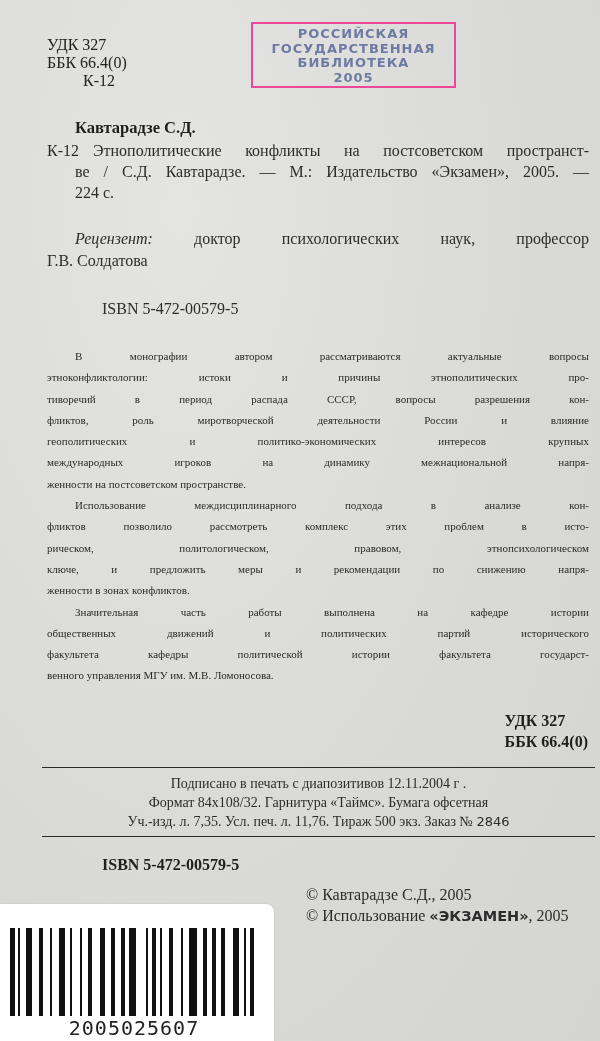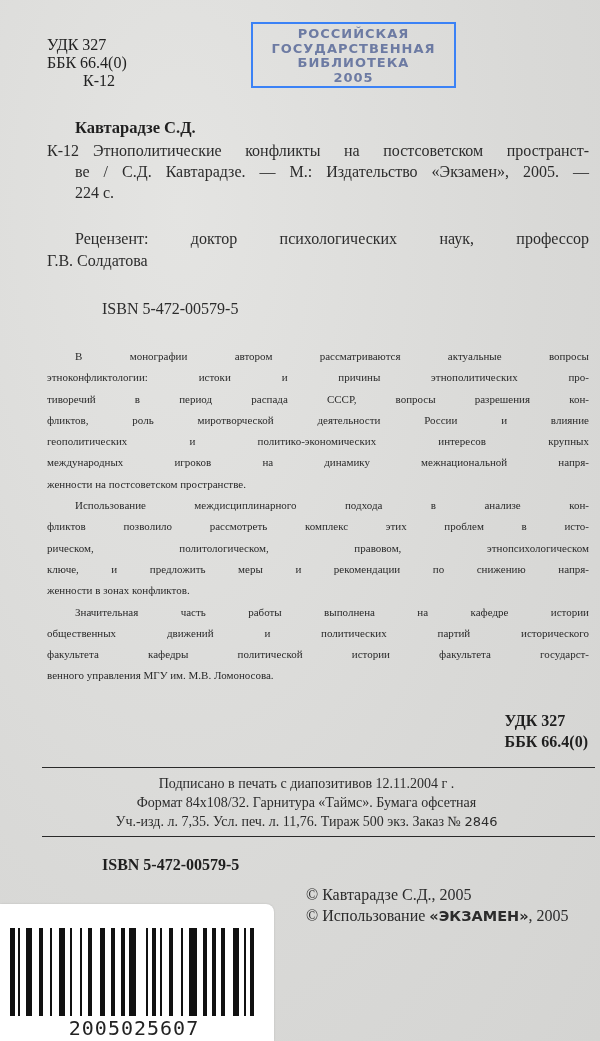--- a/index.html
+++ b/index.html
@@ -10,47 +10,47 @@
       font-family:"Liberation Serif", "DejaVu Serif", serif;
       color:#2a2a2a;
     }
     .abs { position:absolute; }
     .udk-top { left:47px; top:36px; font-size:16px; line-height:18px; color:#222; }
     .udk-top div { white-space:nowrap; }
     .udk-top .k12 { padding-left:36px; }
 
     .stamp {
       left:251px; top:22px; width:205px; height:66px;
-      border:2px solid #3b82f6; box-sizing:border-box;
+      border:2px solid #ec4899; box-sizing:border-box;
       font-family:"DejaVu Sans", sans-serif; font-weight:bold;
       color:#6d7ba3; font-size:13px; line-height:14.5px; text-align:center;
       letter-spacing:1px; padding-top:3px;
     }
 
     .author { left:75px; top:118px; font-size:16.5px; font-weight:bold; color:#1f1f1f; }
 
     .entry { left:47px; top:140px; width:542px; font-size:16px; line-height:21px; color:#2c2c2c; }
     .entry .code { position:absolute; left:0; top:0; }
 
     .line { white-space:nowrap; display:block; text-align:justify; text-align-last:justify; }
     .line.last { text-align-last:left; }
 
     .reviewer { left:47px; top:228px; width:542px; font-size:16px; line-height:22px; color:#2c2c2c; }
-    .reviewer .lbl { }
+    .reviewer .lbl { font-style:italic; }
 
     .isbn1 { left:102px; top:300px; font-size:16px; color:#2c2c2c; }
 
     .abstract { left:47px; top:346px; width:542px; font-size:11px; line-height:21.3px; color:#2a2a2a; }
     .abstract .ind { padding-left:28px; }
 
     .udk-bottom { right:12px; top:710px; font-size:16px; line-height:21px; font-weight:bold; text-align:left; color:#1f1f1f; }
 
     .rule { left:42px; width:553px; height:0; border-top:1.5px solid #2a2a2a; }
 
-    .imprint { left:30px; top:774px; width:553px; font-size:14px; line-height:19px; text-align:center; color:#2c2c2c; }
+    .imprint { left:42px; top:774px; width:553px; font-size:14px; line-height:19px; text-align:center; color:#2c2c2c; }
     .imprint .order { font-family:"DejaVu Sans", sans-serif; font-weight:normal; font-size:13px; }
 
     .isbn2 { left:102px; top:856px; font-size:16px; font-weight:bold; color:#1f1f1f; }
 
     .copyright { left:306px; top:884px; font-size:16px; line-height:21px; color:#2c2c2c; }
     .copyright .brand { font-family:"DejaVu Sans", sans-serif; font-weight:bold; font-size:14.5px;margin-top:12px; }
 
     .barcode-label {
       left:0; top:904px; width:274px; height:137px;
       background:#ffffff; border-radius:0 8px 0 0;

